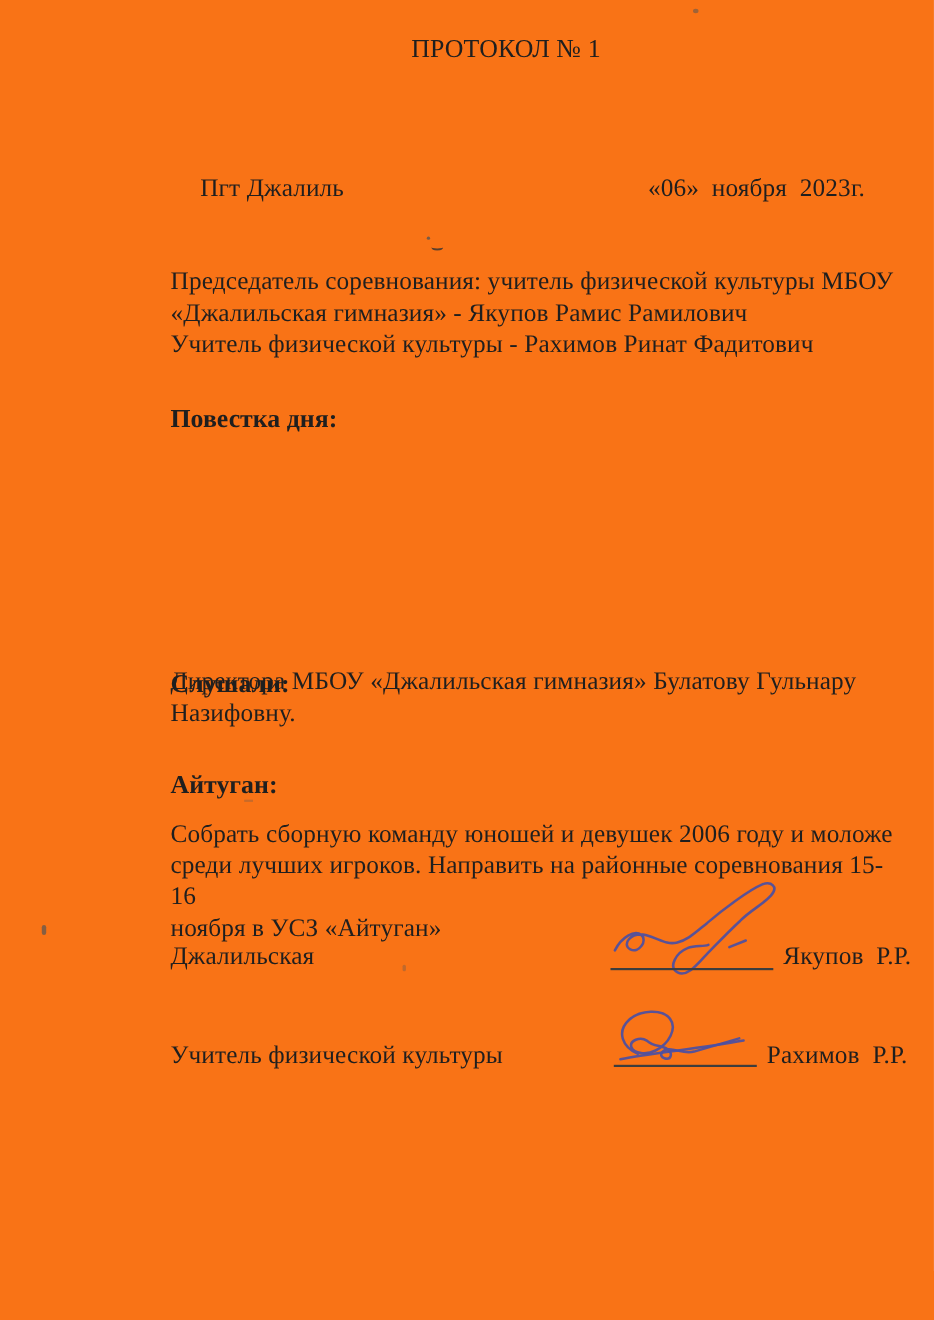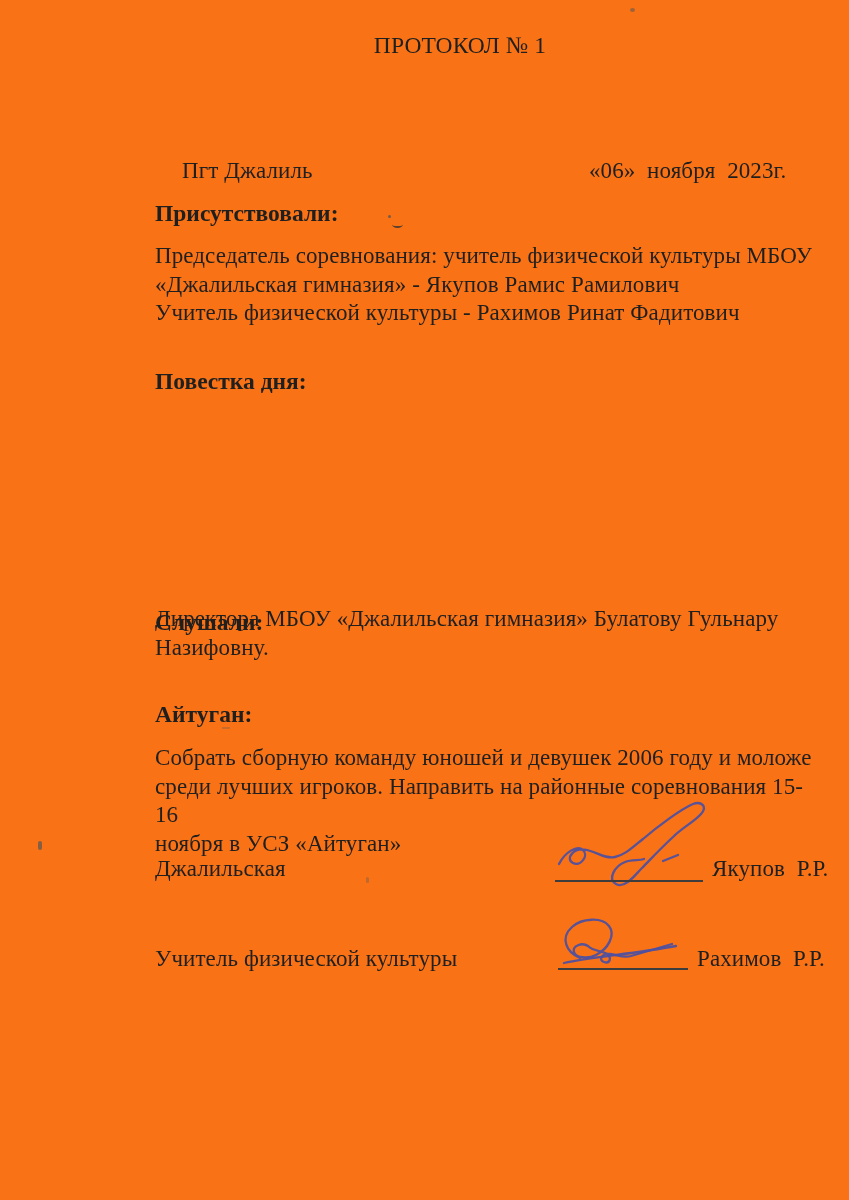--- a/index.html
+++ b/index.html
@@ -40,21 +40,20 @@
 <body>
 
 <div class="page">
 
   <div class="abs doc-text centered title" style="left:130px;top:31px;width:660px;">ПРОТОКОЛ № 1</div>
 
 
   <div class="abs doc-text nowrap" style="left:155px;top:157px;margin-left:27px;">Пгт Джалиль</div>
   <div class="abs doc-text nowrap" style="left:589px;top:157px;">«06»  ноября  2023г.</div>
 
-  <div class="abs heading" style="left:155px;top:200px;">Присутствовали:</div>
   <div class="abs heading" style="left:155px;top:368px;">Повестка дня:</div>
 
   <div class="abs doc-text" style="left:155px;top:242px;width:670px;">Председатель соревнования: учитель физической культуры МБОУ
 «Джалильская гимназия» - Якупов Рамис Рамилович
 Учитель физической культуры - Рахимов Ринат Фадитович</div>
 
   <div class="abs heading" style="left:155px;top:563px;margin-top:46px;">Слушали:</div>
   <div class="abs doc-text" style="left:155px;top:605px;width:670px;">Директора МБОУ «Джалильская гимназия» Булатову Гульнару
 Назифовну.</div>
 

